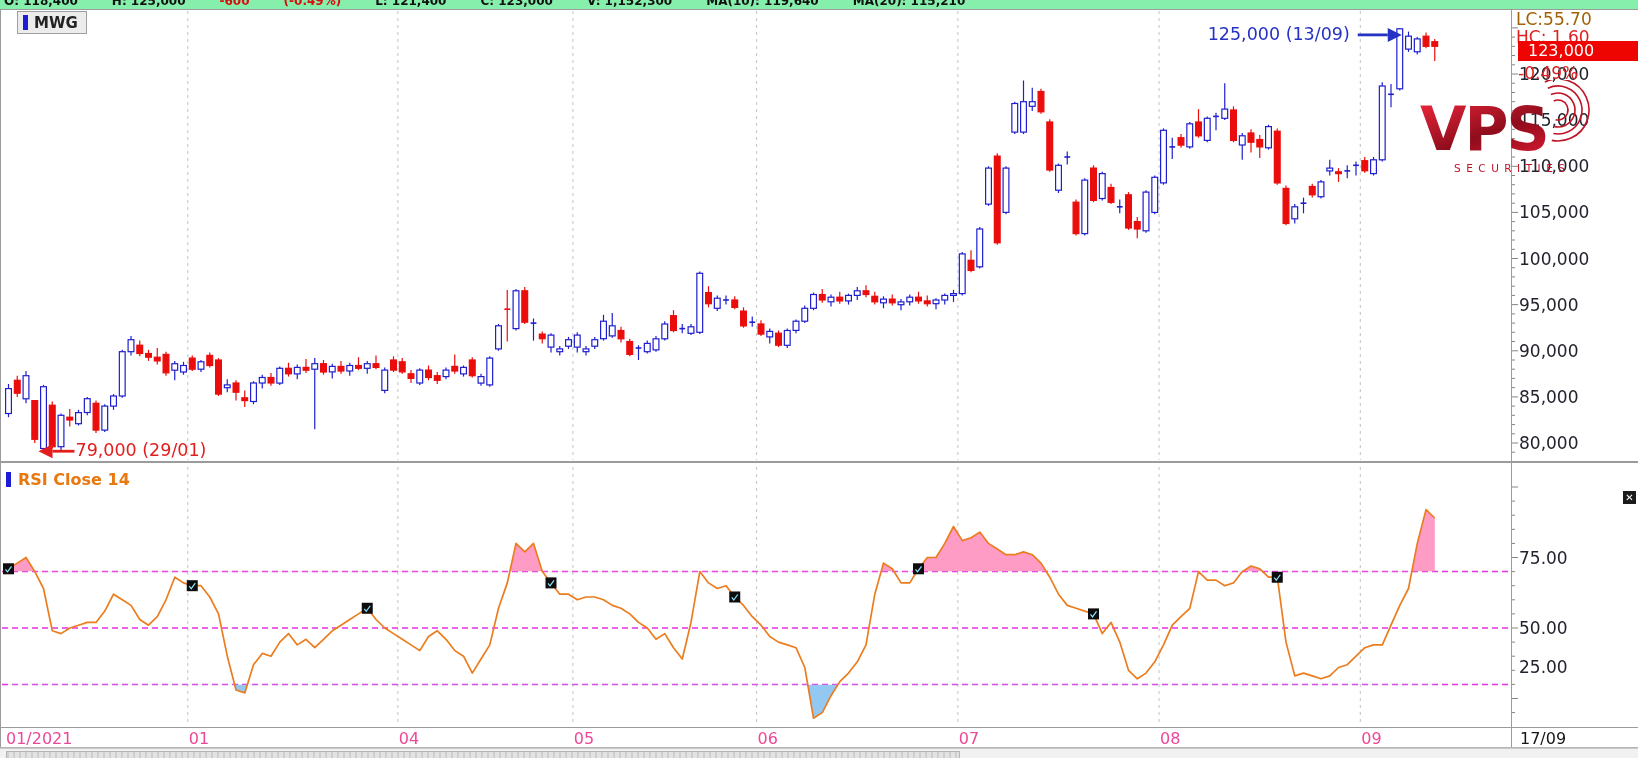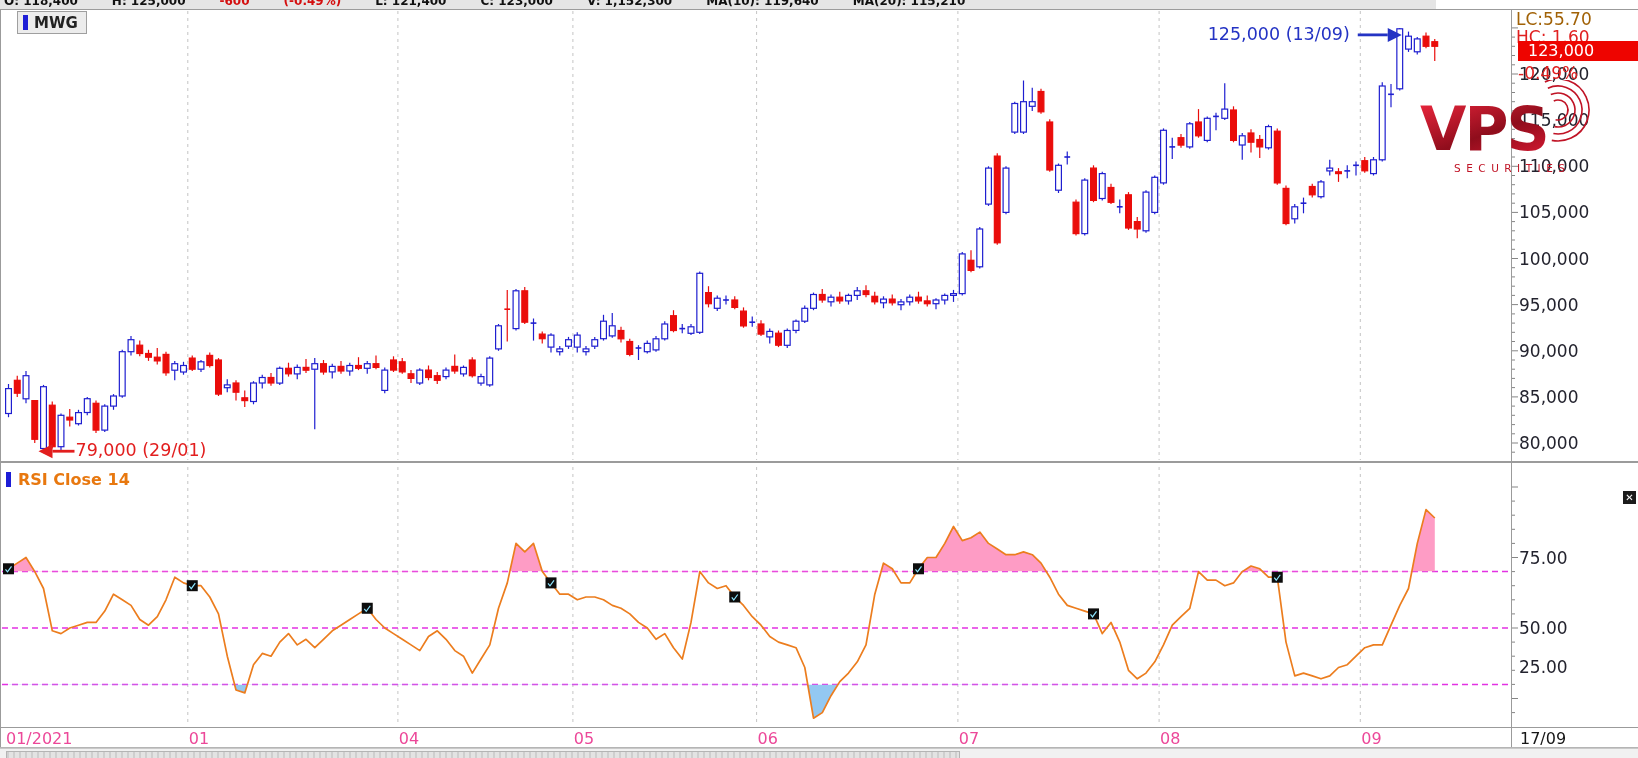--- a/index.html
+++ b/index.html
@@ -1,20 +1,20 @@
 <!DOCTYPE html>
 <html><head>
 <meta charset="utf-8">
 <style>
   html,body{margin:0;padding:0;background:#fff;}
   body{width:1638px;height:758px;position:relative;overflow:hidden;
        font-family:"DejaVu Sans","Liberation Sans",sans-serif;color:#1c1c1c;}
   .abs{position:absolute;}
   
-  #top-strip{left:0;top:0;width:1436px;height:9px;overflow:hidden;background:#e5e5e5;}
+  #top-strip{left:0;top:0;width:1638px;height:9px;overflow:hidden;background:#86efac;}
   #top-strip .row{position:absolute;top:-6px;left:4px;white-space:nowrap;font-size:12px;font-weight:bold;color:#111;}
   #top-strip .row span{margin-right:34px;}
   #top-strip .red{color:#d40f0f;}
   
   .hline{position:absolute;left:0;width:1638px;background:#9b9b9b;height:1px;}
   #sep-panels{height:2px;}
   .vline{position:absolute;width:1px;background:#9b9b9b;}
   
   #mwg-chip{left:5px;top:11px;height:21px;padding:0 8px 0 5px;background:#ececec;
      border:1px solid #9f9f9f;display:flex;align-items:center;gap:6px;z-index:5;margin-left:12px;}

